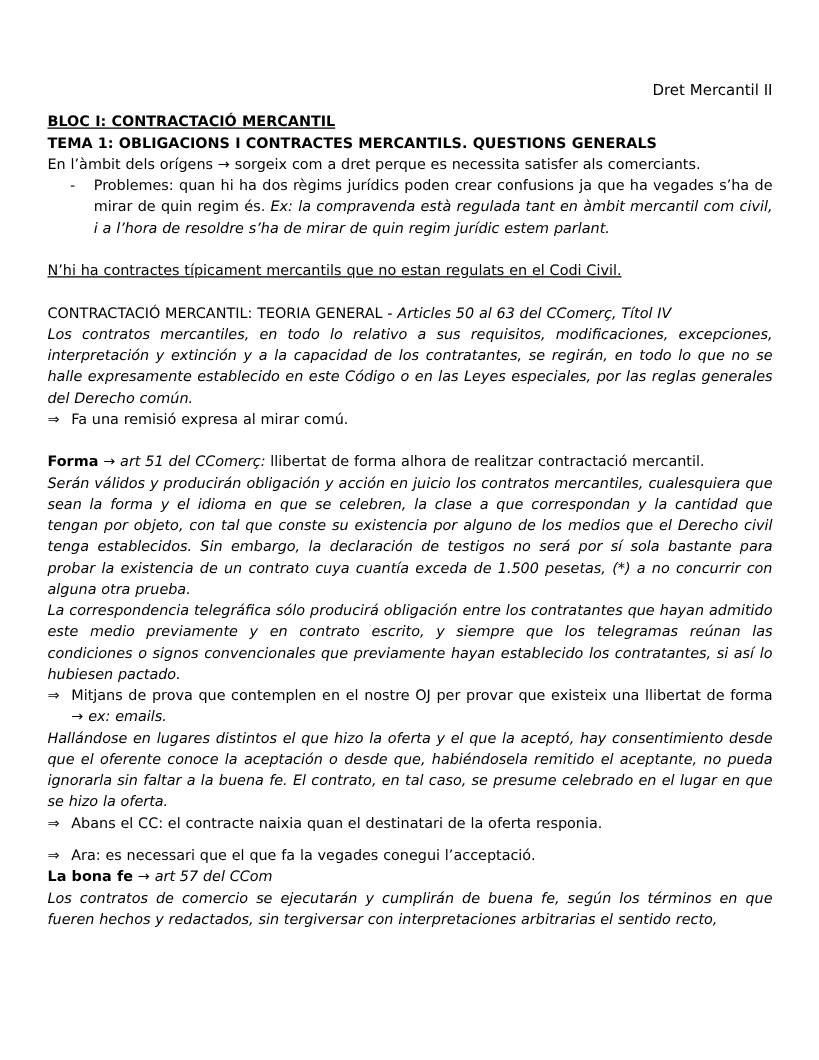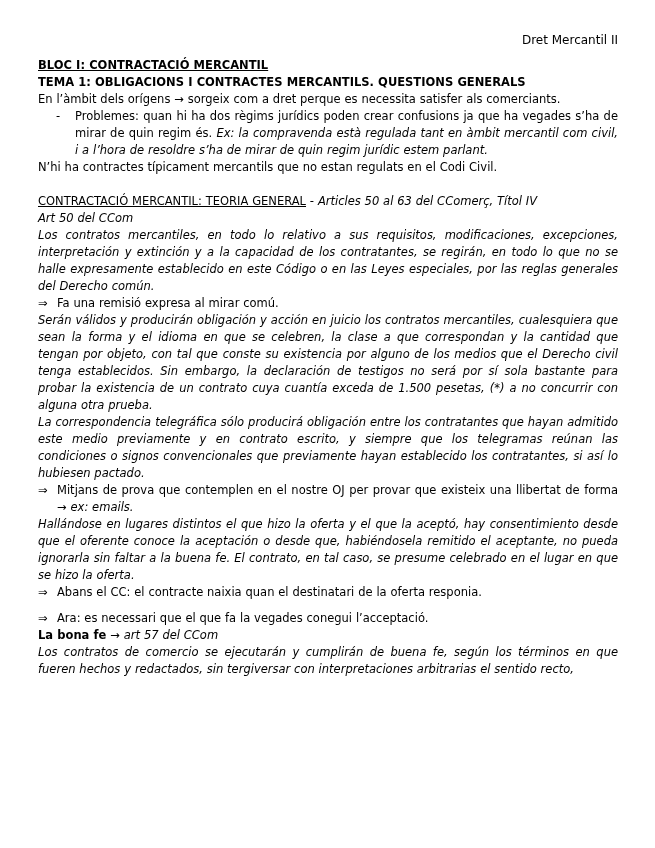--- a/index.html
+++ b/index.html
@@ -8,57 +8,58 @@
     width:655px; height:848px; overflow:hidden;
     font-family:"DejaVu Sans", "Liberation Sans", sans-serif;
     color:#000000;
   }
   .page { padding:33px 37px 0 38px; }
   .doc-header {
     text-align:right;
     font-size:12px;
     line-height:14px;
     margin-bottom:10px;
+    margin-top:32px;
   }
   .para {
     font-size:11.5px;
     line-height:17px;
     word-spacing:0.2px;
   }
   .just { text-align:justify; }
   .b { font-weight:bold; }
   .i { font-style:italic; }
-  .u { text-decoration:underline; }
+  .u { }
   .b.u, .bu { font-weight:bold; text-decoration:underline;text-align:right; }
   .bullet, .arrow { display:flex; align-items:flex-start; }
   .bullet { padding-left:18px; }
   .marker { flex:0 0 19px; }
   .btext { flex:1; min-width:0; }
 </style>
 </head>
 <body>
 
 <div class="page">
   <div class="doc-header">Dret Mercantil II</div>
   <div id="doc-body">
       <div class="para"><span class="b u">BLOC I: CONTRACTACIÓ MERCANTIL</span></div>
       <div class="para"><span class="b">TEMA 1: OBLIGACIONS I CONTRACTES MERCANTILS. QUESTIONS GENERALS</span></div>
       <div class="para just"><span>En l’àmbit dels orígens → sorgeix com a dret perque es necessita satisfer als comerciants.</span></div>
       <div class="para bullet just">
         <span class="marker">-</span>
         <span class="btext"><span>Problemes: quan hi ha dos règims jurídics poden crear confusions ja que ha vegades s’ha de mirar de quin regim és. </span><span class="i">Ex: la compravenda està regulada tant en àmbit mercantil com civil, i a l’hora de resoldre s’ha de mirar de quin regim jurídic estem parlant.</span></span>
       </div>
-      <div class="para just" style="margin-top: 0;"><span>N’hi ha contractes típicament mercantils que no estan regulats en el Codi Civil.</span></div>
+      <div class="para just" style="margin-top: 17px; text-decoration: underline;"><span>N’hi ha contractes típicament mercantils que no estan regulats en el Codi Civil.</span></div>
       <div class="para" style="margin-top: 17px;"><span class="u">CONTRACTACIÓ MERCANTIL: TEORIA GENERAL</span><span class="i"> - Articles 50 al 63 del CComerç, Títol IV</span></div>
-      <div class="para"><span class="i">Art 50 del CCom</span></div>
       <div class="para just"><span class="i">Los contratos mercantiles, en todo lo relativo a sus requisitos, modificaciones, excepciones, interpretación y extinción y a la capacidad de los contratantes, se regirán, en todo lo que no se halle expresamente establecido en este Código o en las Leyes especiales, por las reglas generales del Derecho común.</span></div>
       <div class="para arrow just">
         <span class="marker">⇒</span>
         <span class="btext"><span>Fa una remisió expresa al mirar comú.</span></span>
       </div>
+      <div class="para just" style="margin-top: 17px;"><span class="b">Forma</span><span> → </span><span class="i">art 51 del CComerç:</span><span> </span><span class="u">llibertat de forma</span><span> alhora de realitzar contractació mercantil.</span></div>
       <div class="para just"><span class="i">Serán válidos y producirán obligación y acción en juicio los contratos mercantiles, cualesquiera que sean la forma y el idioma en que se celebren, la clase a que correspondan y la cantidad que tengan por objeto, con tal que conste su existencia por alguno de los medios que el Derecho civil tenga establecidos. Sin embargo, la declaración de testigos no será por sí sola bastante para probar la existencia de un contrato cuya cuantía exceda de 1.500 pesetas, (*) a no concurrir con alguna otra prueba.</span></div>
       <div class="para just"><span class="i">La correspondencia telegráfica sólo producirá obligación entre los contratantes que hayan admitido este medio previamente y en contrato escrito, y siempre que los telegramas reúnan las condiciones o signos convencionales que previamente hayan establecido los contratantes, si así lo hubiesen pactado.</span></div>
       <div class="para arrow just">
         <span class="marker">⇒</span>
         <span class="btext"><span>Mitjans de prova que contemplen en el nostre OJ per provar que existeix una llibertat de forma → </span><span class="i">ex: emails.</span></span>
       </div>
       <div class="para just"><span class="i">Hallándose en lugares distintos el que hizo la oferta y el que la aceptó, hay consentimiento desde que el oferente conoce la aceptación o desde que, habiéndosela remitido el aceptante, no pueda ignorarla sin faltar a la buena fe. El contrato, en tal caso, se presume celebrado en el lugar en que se hizo la oferta.</span></div>
       <div class="para arrow">
         <span class="marker">⇒</span>
         <span class="btext"><span>Abans el CC: el contracte naixia quan el destinatari de la oferta responia.</span></span>

